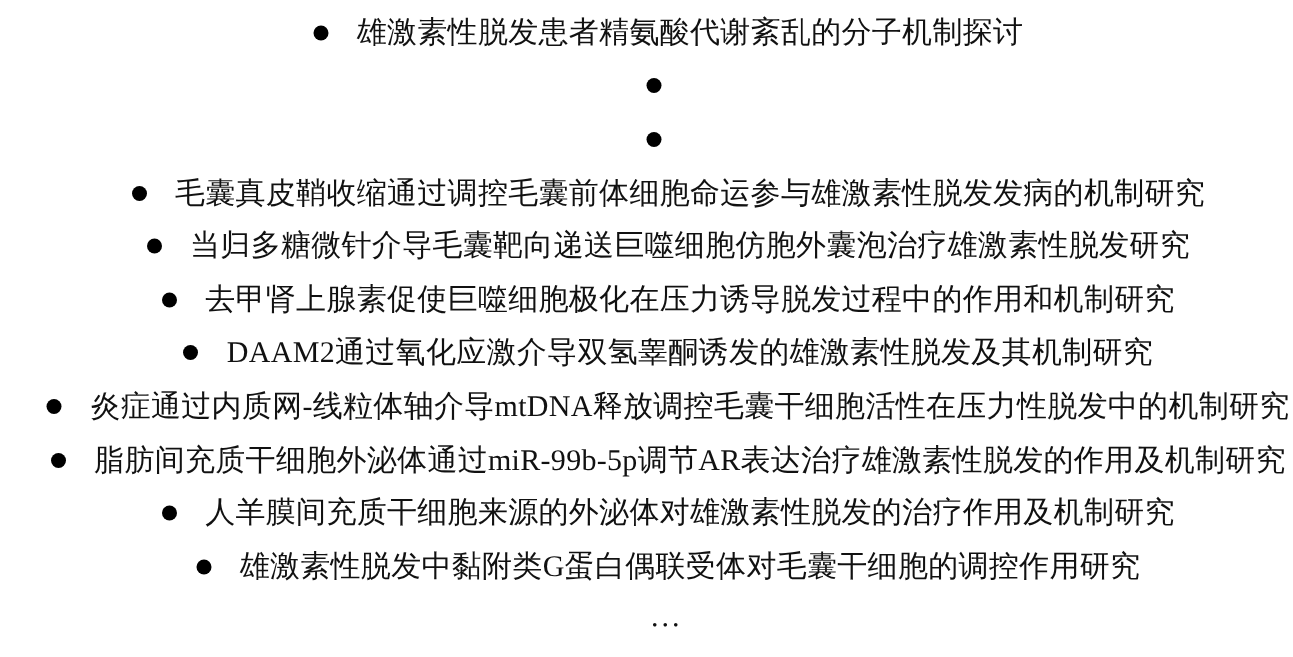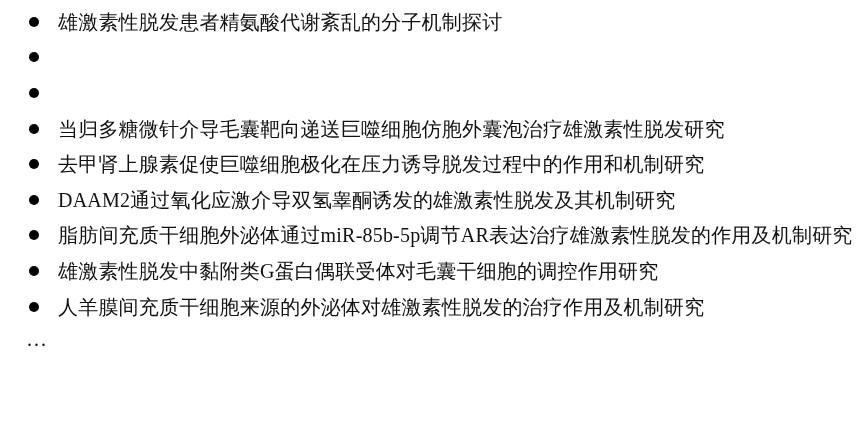--- a/index.html
+++ b/index.html
@@ -24,20 +24,21 @@
     list-style: none;
     margin: 0;
     padding: 0;
   }
   .row {
     height: 35.6px;
     display: flex;
     align-items: center;
     padding-left: 29px;
     box-sizing: border-box;
+    justify-content: center;
   }
   .bullet {
     width: 10px;
     height: 10px;
     border-radius: 50%;
     background: #000000;
     flex: 0 0 10px;
     margin-right: 19px;
   }
   .txt {
@@ -65,39 +66,47 @@
       <span class="txt">雄激素性脱发患者精氨酸代谢紊乱的分子机制探讨</span>
     </li>
     <li class="row">
       <span class="bullet"></span>
     </li>
     <li class="row">
       <span class="bullet"></span>
     </li>
     <li class="row">
       <span class="bullet"></span>
+      <span class="txt">毛囊真皮鞘收缩通过调控毛囊前体细胞命运参与雄激素性脱发发病的机制研究</span>
+    </li>
+    <li class="row">
+      <span class="bullet"></span>
       <span class="txt">当归多糖微针介导毛囊靶向递送巨噬细胞仿胞外囊泡治疗雄激素性脱发研究</span>
     </li>
     <li class="row">
       <span class="bullet"></span>
       <span class="txt">去甲肾上腺素促使巨噬细胞极化在压力诱导脱发过程中的作用和机制研究</span>
     </li>
     <li class="row">
       <span class="bullet"></span>
       <span class="txt">DAAM2通过氧化应激介导双氢睾酮诱发的雄激素性脱发及其机制研究</span>
     </li>
     <li class="row">
       <span class="bullet"></span>
-      <span class="txt">脂肪间充质干细胞外泌体通过miR-85b-5p调节AR表达治疗雄激素性脱发的作用及机制研究</span>
+      <span class="txt">炎症通过内质网-线粒体轴介导mtDNA释放调控毛囊干细胞活性在压力性脱发中的机制研究</span>
+    </li>
+    <li class="row">
+      <span class="bullet"></span>
+      <span class="txt">脂肪间充质干细胞外泌体通过miR-99b-5p调节AR表达治疗雄激素性脱发的作用及机制研究</span>
+    </li>
+    <li class="row">
+      <span class="bullet"></span>
+      <span class="txt">人羊膜间充质干细胞来源的外泌体对雄激素性脱发的治疗作用及机制研究</span>
     </li>
     <li class="row">
       <span class="bullet"></span>
       <span class="txt">雄激素性脱发中黏附类G蛋白偶联受体对毛囊干细胞的调控作用研究</span>
-    </li>
-    <li class="row">
-      <span class="bullet"></span>
-      <span class="txt">人羊膜间充质干细胞来源的外泌体对雄激素性脱发的治疗作用及机制研究</span>
     </li>
   </ul>
   <div class="row ellipsis-row">
     <span class="txt">...</span>
   </div>
 </div>
 
 </body></html>

